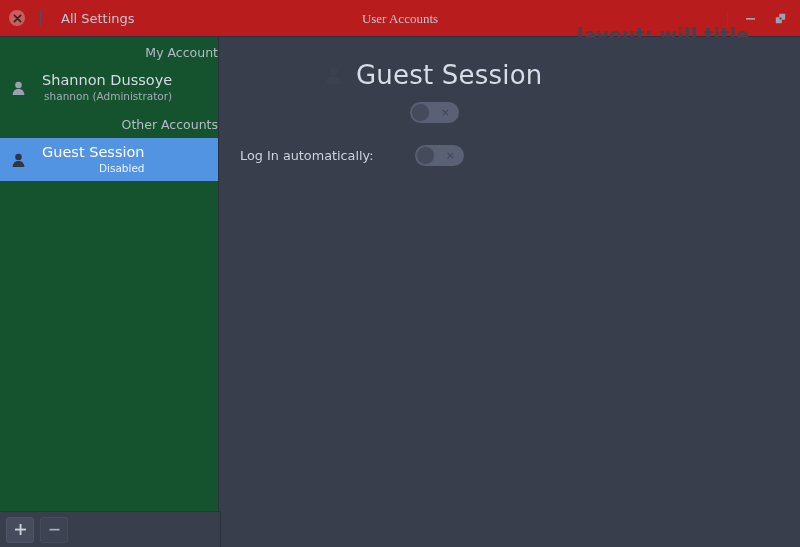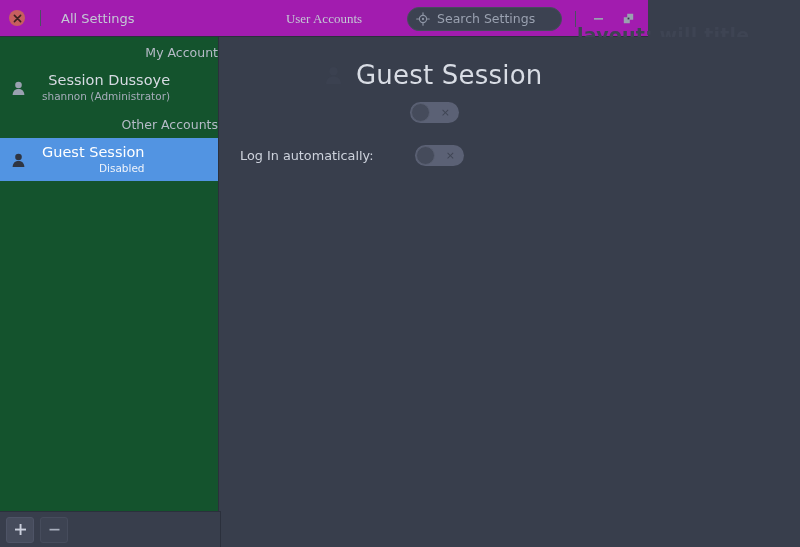--- a/index.html
+++ b/index.html
@@ -17,23 +17,23 @@
     position: relative;
     width: 800px;
     height: 547px;
     background: #383e4c;
   }
 
   
   .titlebar {
     position: absolute;
     top: 0; left: 0;
-    width: 648px;
+    width: 800px;
     height: 37px;
-    background: #a21caf;
+    background: #b91c1c;
     border-bottom: 1px solid #2b303c;
     display: flex;
     align-items: center;
   }
 
   .close-btn {
     width: 16px;
     height: 16px;
     border-radius: 50%;
     background: #c75f5f;
@@ -314,28 +314,20 @@
     </div>
 
     <div class="tb-sep"></div>
 
     <div class="all-settings">All Settings</div>
 
     <div class="tb-title">User Accounts</div>
 
     <div class="tb-right">
 
-      <div class="search-box">
-        <svg width="14" height="14" viewBox="0 0 16 16">
-          <circle cx="8" cy="8" r="4.1" fill="none" stroke="#8f96a6" stroke-width="1.3"></circle>
-          <circle cx="8" cy="8" r="1.3" fill="#8f96a6"></circle>
-          <path d="M8 0.8 V3 M8 13 V15.2 M0.8 8 H3 M13 8 H15.2" stroke="#8f96a6" stroke-width="1.3" stroke-linecap="round"></path>
-        </svg>
-        <span class="lbl">Search Settings</span>
-      </div>
 
       <div class="tb-sep2"></div>
 
       <div class="win-btn min">
         <svg width="11" height="11" viewBox="0 0 11 11">
           <rect x="1" y="5" width="9" height="1.7" fill="#9aa1b0"></rect>
         </svg>
       </div>
 
       <div class="win-btn max">
@@ -355,21 +347,21 @@
     <div class="group-header">My Account</div>
 
     <div class="acct-row">
       <div class="acct-icon">
         <svg width="13" height="14" viewBox="0 0 13 14">
           <circle cx="6.5" cy="4" r="3.3" fill="#9aa1b0"></circle>
           <path d="M0.6 14 C0.9 9.7 3.4 8.1 6.5 8.1 C9.6 8.1 12.1 9.7 12.4 14 Z" fill="#9aa1b0"></path>
         </svg>
       </div>
       <div class="acct-text">
-        <span class="acct-name">Session Dussoye</span>
+        <span class="acct-name">Shannon Dussoye</span>
         <span class="acct-sub">shannon   (Administrator)</span>
       </div>
     </div>
 
     <div class="group-header">Other Accounts</div>
 
     <div class="acct-row selected">
       <div class="acct-icon">
         <svg width="13" height="14" viewBox="0 0 13 14">
           <circle cx="6.5" cy="4" r="3.3" fill="#2f3542"></circle>

